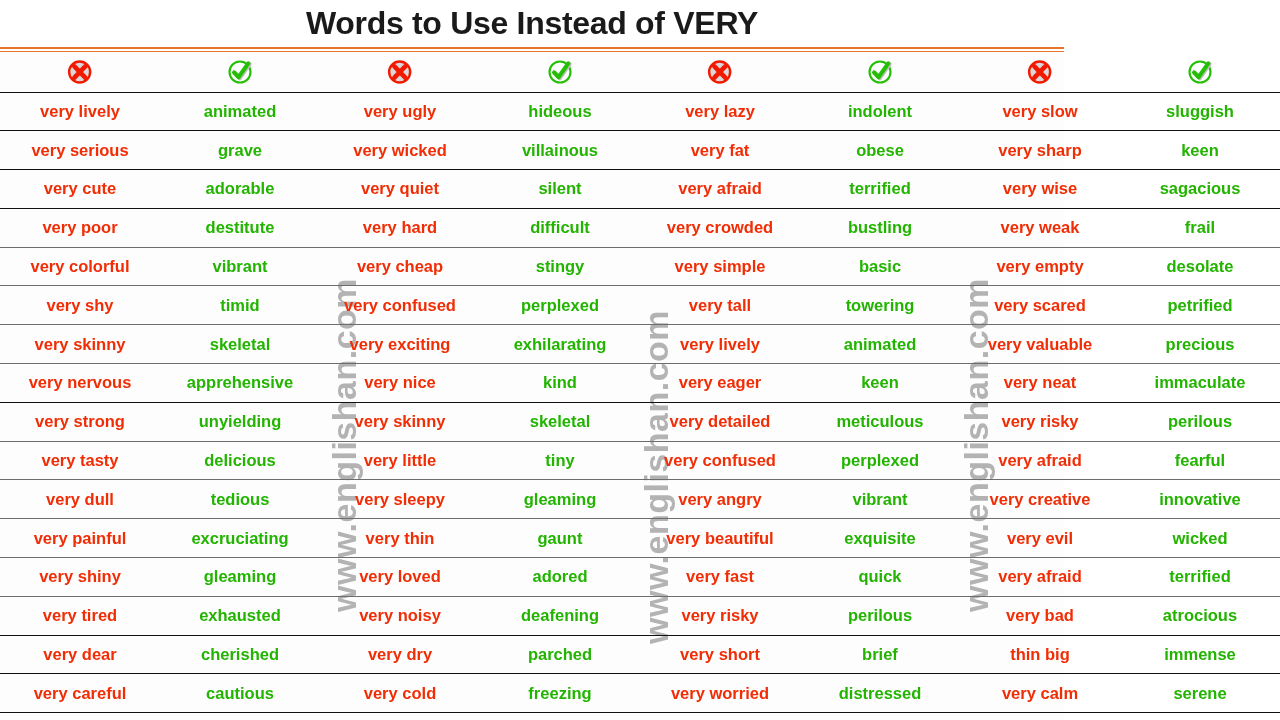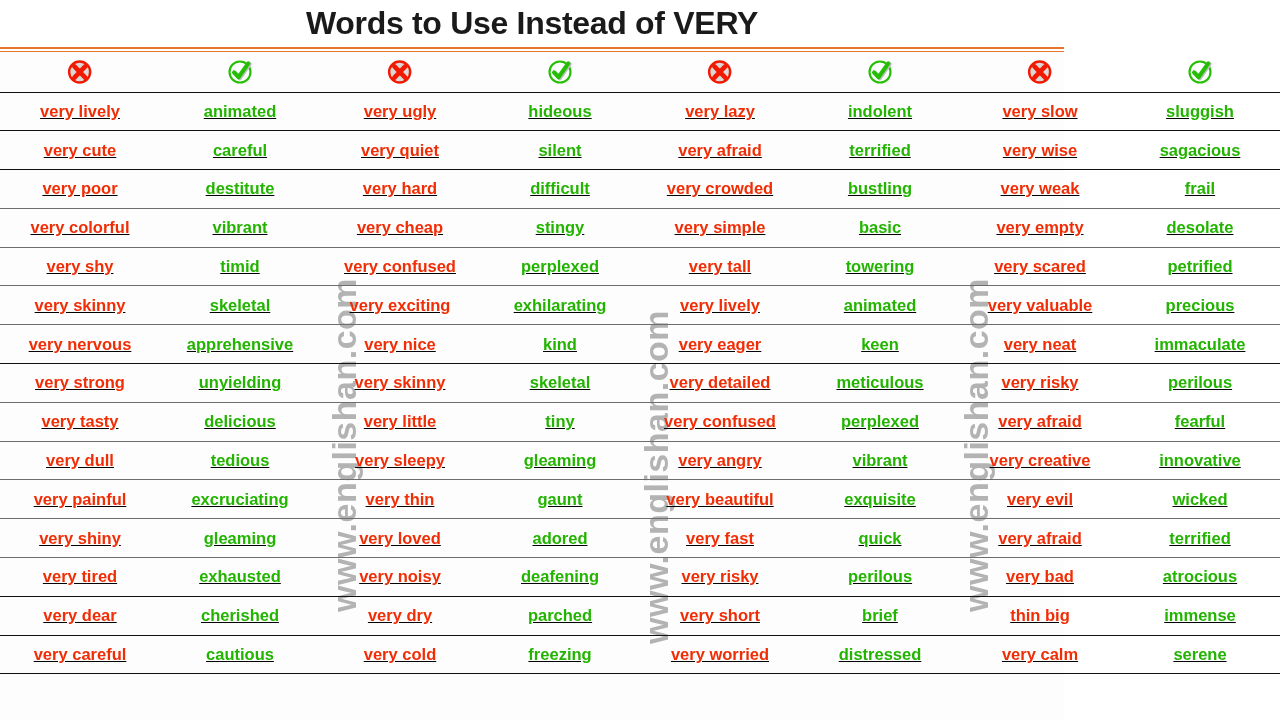--- a/index.html
+++ b/index.html
@@ -69,21 +69,21 @@
   table.grid col.c { width: 160px; }
 
   tr.head-row { height: 40px; }
   tr.head-row td {
     border-bottom: 1.6px solid #111111;
     vertical-align: bottom;
     text-align: center;
     padding: 0 0 1px 0;
     background: transparent;
   }
-  tr.data-row { height: 38.8px; text-decoration: underline; }
+  tr.data-row { height: 38.8px; }
   tr.data-row td {
     border-bottom: 1.4px solid #6d6d6d;
     text-align: center;
     vertical-align: middle;
     padding: 0 2px;
     background: transparent;
     white-space: nowrap;
     overflow: hidden;
   }
   tr.data-row.dark td { border-bottom: 1.6px solid #111111; }
@@ -208,22 +208,32 @@
             <td><span class="cell-very">very lively</span></td>
             <td><span class="cell-syn">animated</span></td>
             <td><span class="cell-very">very ugly</span></td>
             <td><span class="cell-syn">hideous</span></td>
             <td><span class="cell-very">very lazy</span></td>
             <td><span class="cell-syn">indolent</span></td>
             <td><span class="cell-very">very slow</span></td>
             <td><span class="cell-syn">sluggish</span></td>
           </tr>
           <tr class="data-row dark">
+            <td><span class="cell-very">very serious</span></td>
+            <td><span class="cell-syn">grave</span></td>
+            <td><span class="cell-very">very wicked</span></td>
+            <td><span class="cell-syn">villainous</span></td>
+            <td><span class="cell-very">very fat</span></td>
+            <td><span class="cell-syn">obese</span></td>
+            <td><span class="cell-very">very sharp</span></td>
+            <td><span class="cell-syn">keen</span></td>
+          </tr>
+          <tr class="data-row dark">
             <td><span class="cell-very">very cute</span></td>
-            <td><span class="cell-syn">careful</span></td>
+            <td><span class="cell-syn">adorable</span></td>
             <td><span class="cell-very">very quiet</span></td>
             <td><span class="cell-syn">silent</span></td>
             <td><span class="cell-very">very afraid</span></td>
             <td><span class="cell-syn">terrified</span></td>
             <td><span class="cell-very">very wise</span></td>
             <td><span class="cell-syn">sagacious</span></td>
           </tr>
           <tr class="data-row">
             <td><span class="cell-very">very poor</span></td>
             <td><span class="cell-syn">destitute</span></td>

